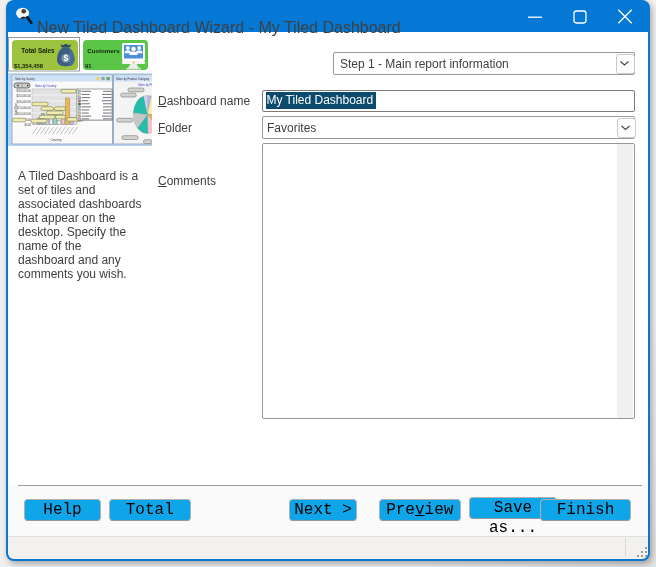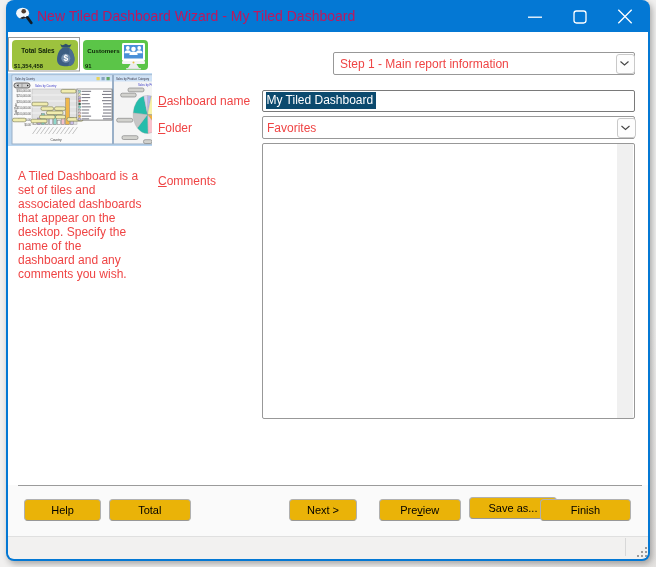--- a/index.html
+++ b/index.html
@@ -4,27 +4,27 @@
 <style>
   html,body{margin:0;padding:0;}
   body{width:656px;height:567px;position:relative;overflow:hidden;
        font-family:"Liberation Sans",sans-serif;
        background:linear-gradient(135deg,#f1f0ef 80%,#e4e2e0 100%);}
   .abs{position:absolute;}
   #win{left:6px;top:0px;width:644px;height:560.5px;background:#0478d4;
        border-radius:8px;box-shadow:2px 3px 6px rgba(0,0,0,.30);}
   #client{left:8px;top:32px;width:639.5px;height:526px;background:#ffffff;
           border-bottom-left-radius:6px;border-bottom-right-radius:6px;}
-  #title{left:37px;top:0;height:32px;line-height:32px;color:#be185d;font-size:14px;letter-spacing:0px;}
-  .lbl{font-size:12px;color:#ef4444;}
+  #title{left:37px;top:12px;height:32px;line-height:32px;color:#404040;font-size:16px;letter-spacing:0px;}
+  .lbl{font-size:12px;color:#404040;}
   .field{background:#fff;border:1px solid #989898;border-radius:2px;box-sizing:border-box;}
   .chevbox{position:absolute;border:1px solid #c9c9c9;border-radius:3px;background:#fdfdfd;}
-  .btn{position:absolute;height:22px;background:#eab308;border:1px solid #b0b0b0;
-       border-bottom-color:#989898;border-radius:4px;box-sizing:border-box;font-size:11px;color:#000;
-       text-align:center;line-height:20px;}
+  .btn{position:absolute;height:22px;background:#0ea5e9;border:1px solid #b0b0b0;
+       border-bottom-color:#989898;border-radius:4px;box-sizing:border-box;font-size:16px;color:#000;
+       text-align:center;line-height:20px;font-family:Liberation Mono, monospace;}
   #band{left:8px;top:485px;width:639.5px;height:51px;background:#fafafa;}
   #status{left:8px;top:536px;width:639.5px;height:22px;background:#f2f1f0;border-top:1px solid #e0e0e0;
           border-bottom-left-radius:6px;border-bottom-right-radius:6px;}
 </style>
 </head>
 <body>
 <div class="abs" id="win"></div>
 <div class="abs" id="client"></div>
 
 <svg class="abs" style="left:13px;top:5px" width="20" height="20" viewBox="0 0 20 20">

